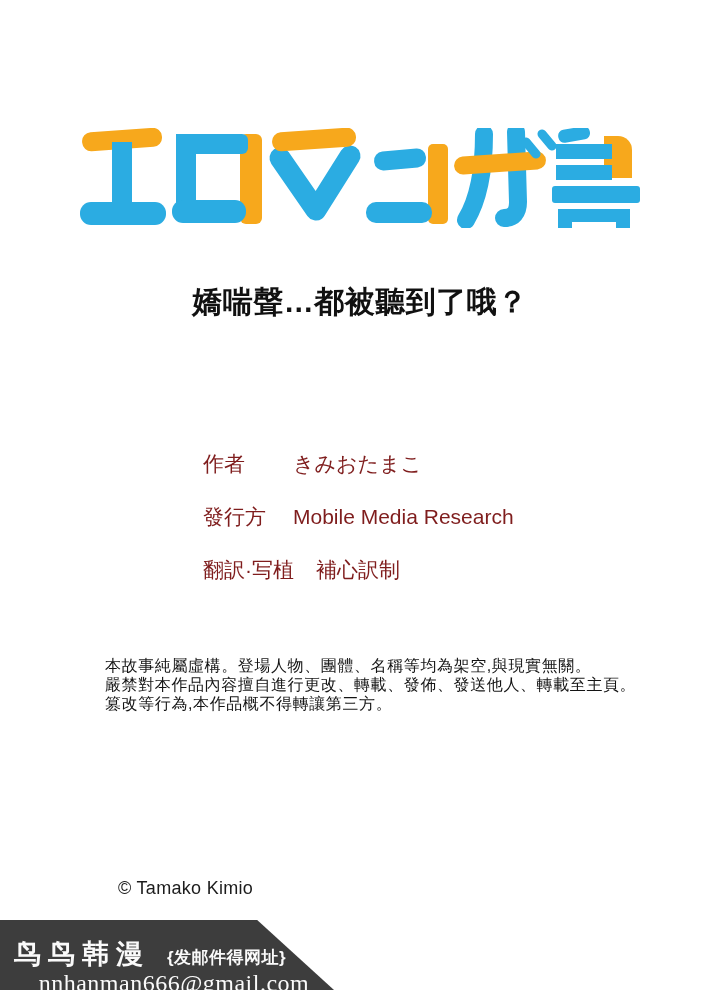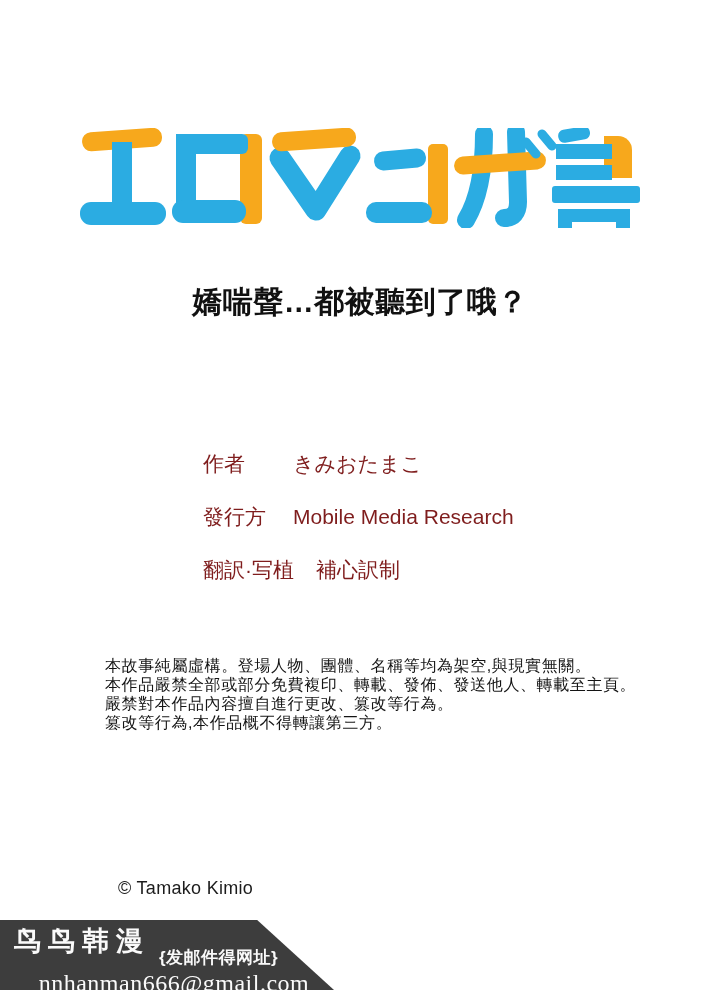--- a/index.html
+++ b/index.html
@@ -58,21 +58,21 @@
   }
   
   .footer{
     position:absolute;left:0;bottom:0;
     width:334px;height:70px;
     background:var(--footer-bg);
     clip-path:polygon(0 0, 77% 0, 100% 100%, 0 100%);
     color:var(--footer-text);
     padding:6px 0 0 14px;
   }
-  .footer-line1{display:flex;align-items:flex-start;gap:9px;}
+  .footer-line1{display:flex;align-items:flex-end;gap:17px;}
   .footer-brand{
     font-size:27px;font-weight:700;letter-spacing:7px;
     line-height:30px;white-space:nowrap;
   }
   .footer-note{
     font-size:17px;font-weight:700;letter-spacing:0.5px;white-space:nowrap;margin-top:20px;
   }
   .footer-email{
     font-family:Liberation Serif, serif;
     font-size:24px;line-height:28px;letter-spacing:0.5px;white-space:nowrap;text-align:center;
@@ -145,22 +145,21 @@
       <span class="credit-value">Mobile Media Research</span>
     </div>
     <div class="credit-row">
       <span class="credit-label">翻訳·写植</span>
       <span class="credit-value">補心訳制</span>
     </div>
   </div>
 
   <div class="disclaimer">
     <div>本故事純屬虛構。登場人物、團體、名稱等均為架空,與現實無關。</div>
-    <div>本作品嚴禁全部或部分免費複印、轉載、發佈、發送他人、轉載至主頁。</div>
-    <div>嚴禁對本作品內容擅自進行更改、篡改等行為。</div>
+    <div>嚴禁對本作品內容擅自進行更改、轉載、發佈、發送他人、轉載至主頁。</div>
     <div>篡改等行為,本作品概不得轉讓第三方。</div>
   </div>
 
   <div class="copyright">© Tamako Kimio</div>
 
   <div class="footer">
     <div class="footer-line1">
       <span class="footer-brand">鸟鸟韩漫</span>
       <span class="footer-note">{发邮件得网址}</span>
     </div>

